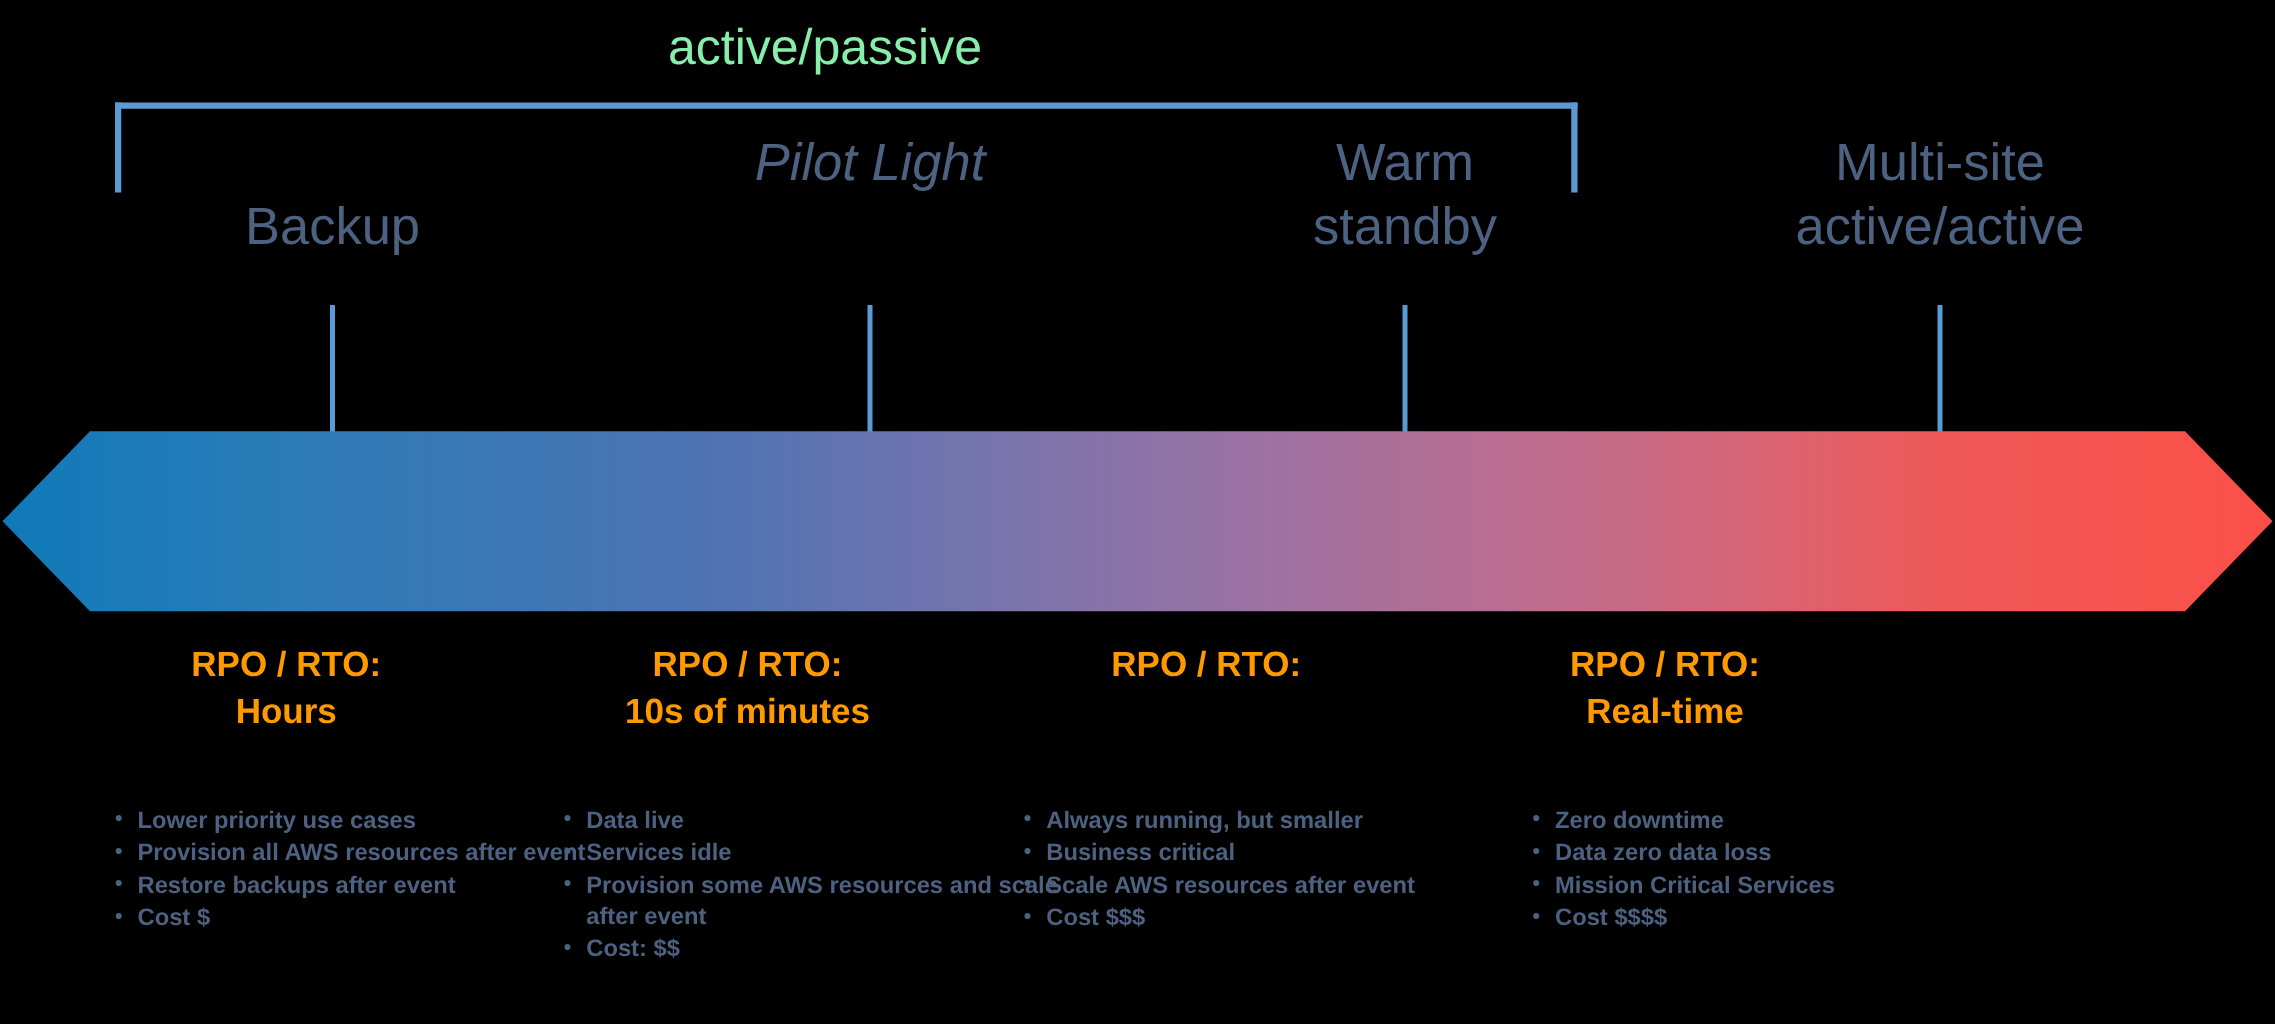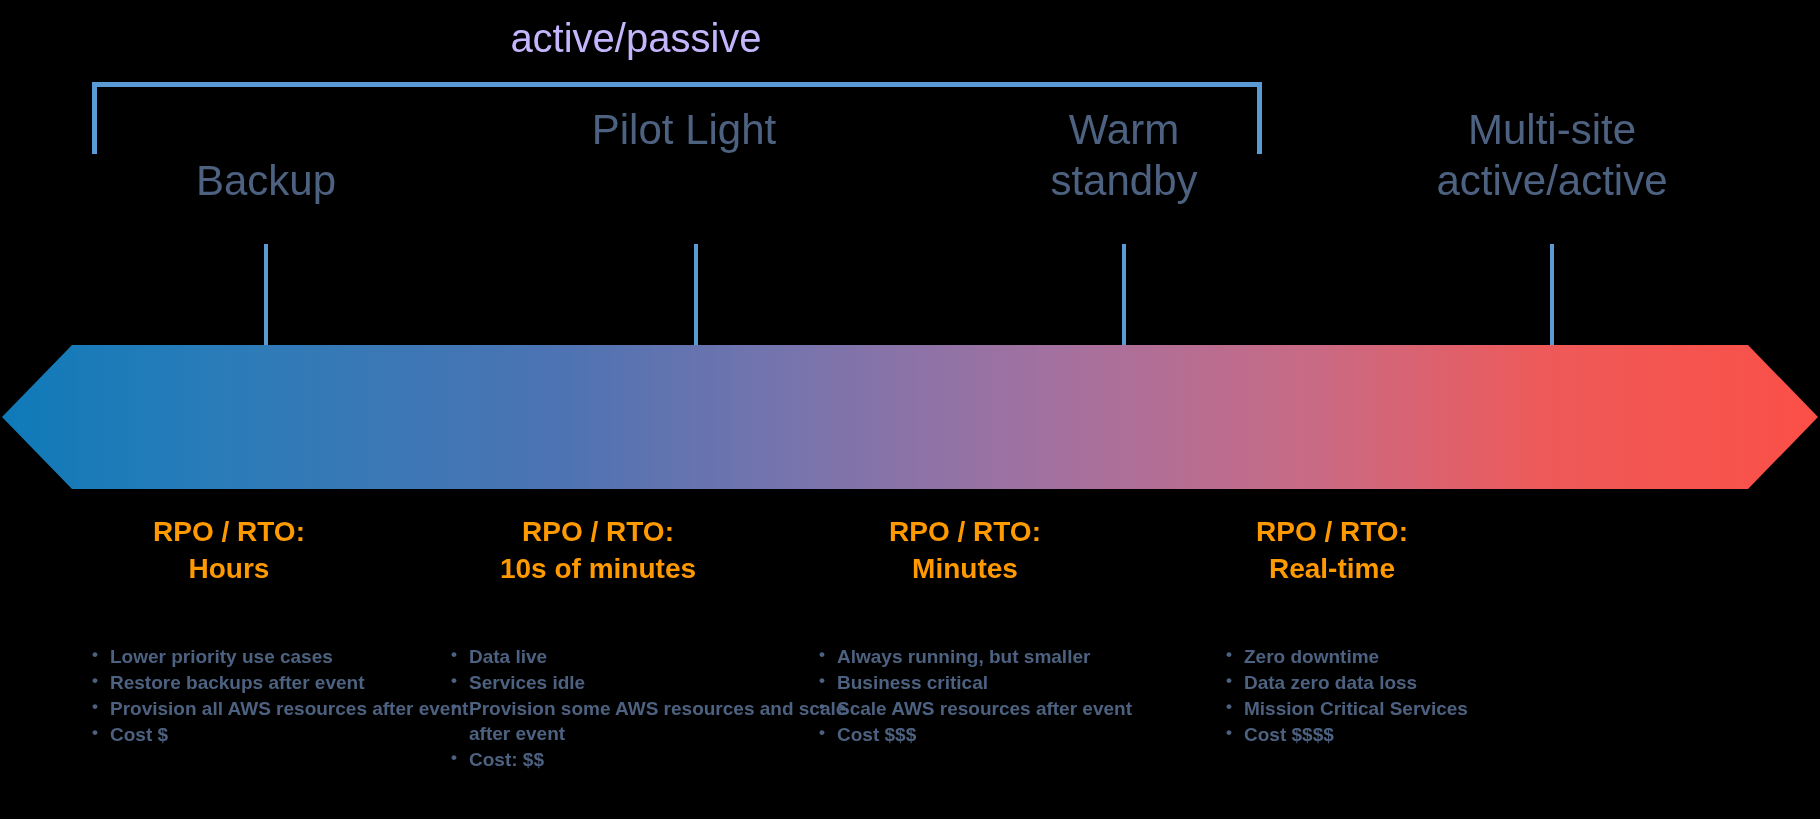--- a/index.html
+++ b/index.html
@@ -17,25 +17,25 @@
   #stage {
     position: relative;
     width: 1820px;
     height: 819px;
     background: #000000;
   }
 
   
   .bracket-label {
     position: absolute;
-    left: 406px;
+    left: 430px;
     top: 16px;
     width: 460px;
     text-align: center;
-    color: #c4b5fd;
+    color: #86efac;
     font-size: 40px;
     font-weight: 400;
     letter-spacing: 0px;
     line-height: 1.1;
     white-space: nowrap;
   }
   .bracket {
     position: absolute;
     left: 92px;
     top: 82px;
@@ -52,21 +52,21 @@
     position: absolute;
     top: 104px;
     width: 360px;
     text-align: center;
     color: #4d6180;
     font-size: 42px;
     font-weight: 400;
     line-height: 1.22;
   }
   .stage-title.t0 { left: 86px; }
-  .stage-title.t1 { left: 504px; }
+  .stage-title.t1 { left: 516px; font-style: italic; }
   .stage-title.t2 { left: 944px; }
   .stage-title.t3 { left: 1372px; }
 
   
   .tick {
     position: absolute;
     top: 244px;
     width: 4px;
     height: 130px;
     background: #5b9bd5;
@@ -185,31 +185,30 @@
   <div class="rpo r0">
     <span class="rpo-line">RPO / RTO:</span>
     <span class="rpo-line">Hours</span>
   </div>
   <div class="rpo r1">
     <span class="rpo-line">RPO / RTO:</span>
     <span class="rpo-line">10s of minutes</span>
   </div>
   <div class="rpo r2">
     <span class="rpo-line">RPO / RTO:</span>
-    <span class="rpo-line">Minutes</span>
   </div>
   <div class="rpo r3">
     <span class="rpo-line">RPO / RTO:</span>
     <span class="rpo-line">Real-time</span>
   </div>
 
   <ul class="bullets b0">
     <li>Lower priority use cases</li>
+    <li>Provision all AWS resources after event</li>
     <li>Restore backups after event</li>
-    <li>Provision all AWS resources after event</li>
     <li>Cost $</li>
   </ul>
   <ul class="bullets b1">
     <li>Data live</li>
     <li>Services idle</li>
     <li>Provision some AWS resources and scale after event</li>
     <li>Cost: $$</li>
   </ul>
   <ul class="bullets b2">
     <li>Always running, but smaller</li>

